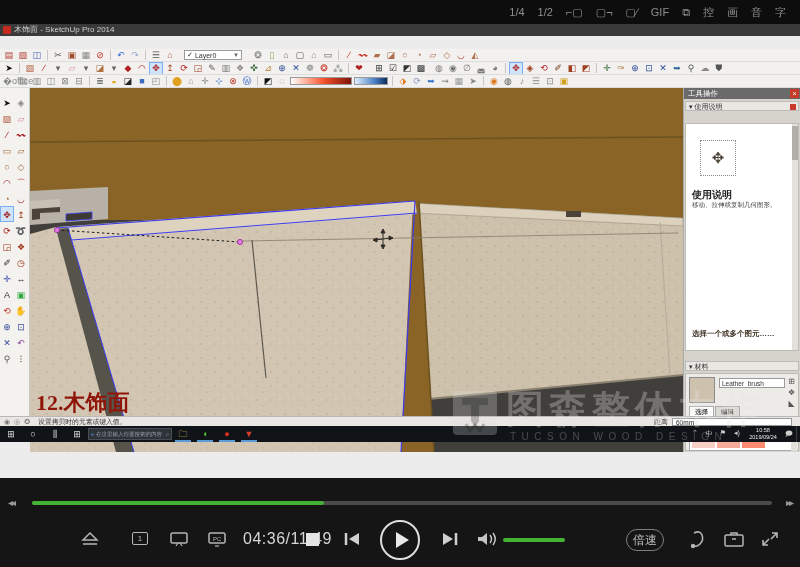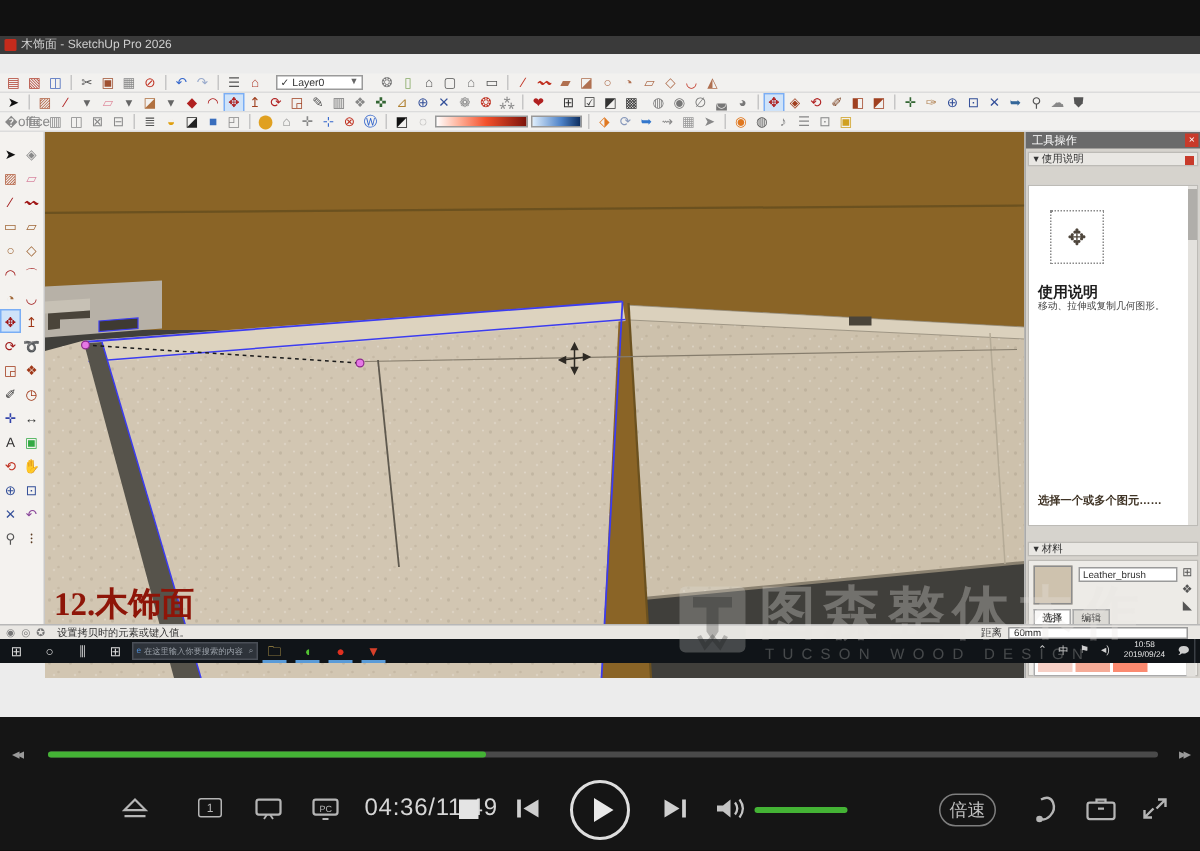--- a/index.html
+++ b/index.html
@@ -113,25 +113,39 @@
              display:flex;align-items:flex-start;gap:8px;}
   .wm-text{display:flex;flex-direction:column;}
   .wm-cn{font-size:38px;font-weight:bold;letter-spacing:5px;color:rgba(232,230,226,0.30);line-height:1.05;white-space:nowrap;}
   .wm-en{font-size:10px;letter-spacing:5.5px;color:rgba(232,230,226,0.25);margin:1px 0 0 4px;white-space:nowrap;}
 </style>
 </head>
 <body>
 
 <div class="stage">
 
+  <div class="player-top">
+
+  <span class="ptop-ic">1/4</span>
+      <span class="ptop-ic">1/2</span>
+      <span class="ptop-ic">⌐▢</span>
+      <span class="ptop-ic">▢¬</span>
+      <span class="ptop-ic">▢∕</span>
+      <span class="ptop-ic">GIF</span>
+      <span class="ptop-ic">⧉</span>
+      <span class="ptop-ic">控</span>
+      <span class="ptop-ic">画</span>
+      <span class="ptop-ic">音</span>
+      <span class="ptop-ic">字</span>
+    </div>
 
   <div class="screen">
     <div class="titlebar">
       <span class="su-logo"></span>
-      <span>木饰面 - SketchUp Pro 2026</span>
+      <span>木饰面 - SketchUp Pro 2014</span>
     </div>
     <div class="tbrow tb1" id="tb1">
         <span class="tb-ic" style="color: rgb(176, 64, 48);">▤</span>
         <span class="tb-ic" style="color: rgb(176, 64, 48);">▧</span>
         <span class="tb-ic" style="color: rgb(68, 102, 187);">◫</span>
         <span class="tb-sep"></span>
         <span class="tb-ic" style="color: rgb(85, 85, 85);">✂</span>
         <span class="tb-ic" style="color: rgb(160, 80, 48);">▣</span>
         <span class="tb-ic" style="color: rgb(136, 136, 136);">▦</span>
         <span class="tb-ic" style="color: rgb(192, 48, 32);">⊘</span>

